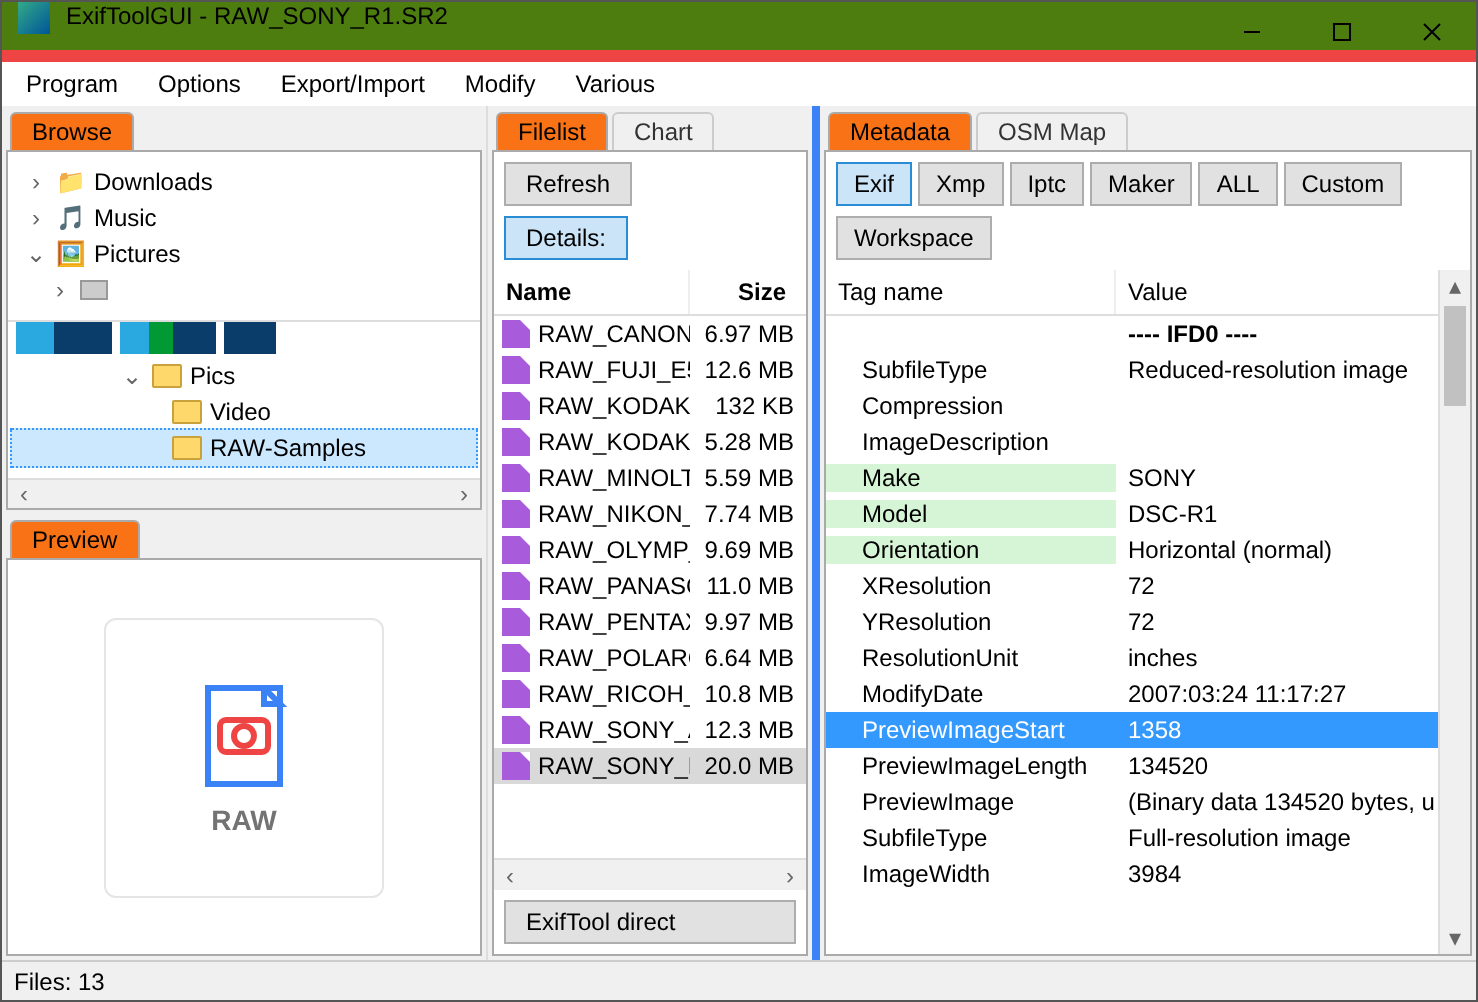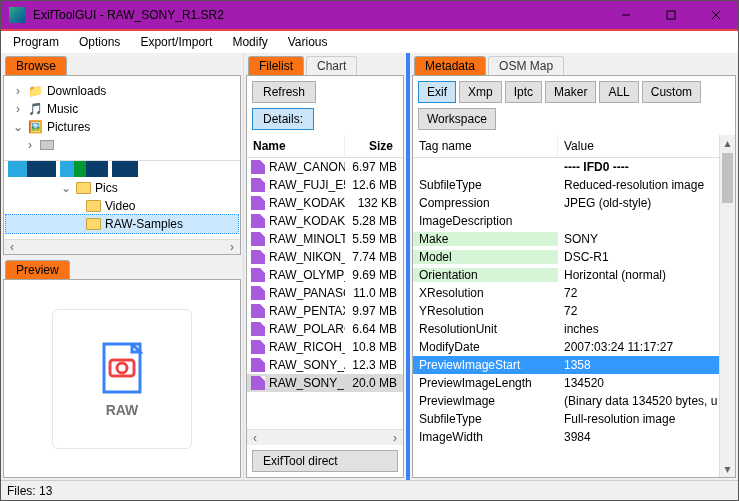--- a/index.html
+++ b/index.html
@@ -1,17 +1,17 @@
 <!DOCTYPE html>
 <html><head>
 <meta charset="utf-8">
 <style>
   * { box-sizing: border-box; margin: 0; padding: 0; font-family: "Segoe UI", Tahoma, sans-serif; font-size: 12px; }
   body { background: #fff; width: 739px; height: 501px; display: flex; flex-direction: column; border: 1px solid #555; overflow: hidden; }
-  .titlebar { height: 30px; background: #a21caf; display: flex; align-items: center; padding-left: 8px; border-bottom: 2px solid #ef4444; }
+  .titlebar { height: 30px; background: #4d7c0f; display: flex; align-items: flex-start; padding-left: 8px; border-bottom: 6px solid #ef4444; }
   .titlebar-icon { width: 16px; height: 16px; background: linear-gradient(135deg,#3a8,#059); margin-right: 8px; }
   .title-text { flex: 1; }
   .win-controls { display: flex; }
   .win-btn { width: 45px; height: 29px; display: flex; align-items: center; justify-content: center; }
   .menubar { height: 22px; display: flex; align-items: center; padding: 0 8px; gap: 12px; }
   .menubar span { padding: 2px 4px; }
   .client { flex: 1; display: flex; background: #f0f0f0; overflow: hidden; }
   .col { display: flex; flex-direction: column; }
   .col-left { width: 243px; border-right: 1px solid #ddd; }
   .col-mid { width: 166px; border-right: 4px solid #3b82f6; }
@@ -46,21 +46,21 @@
   .fl-row.selected { background: #d9d9d9; }
   .meta-buttons { padding: 5px; display: flex; gap: 3px; flex-wrap: wrap; }
   .meta-buttons .btn { padding: 2px 8px; }
   .meta-table { flex: 1; overflow: hidden; position: relative; }
   .mt-header { display: flex; border-bottom: 1px solid #ddd; }
   .mt-header div { padding: 4px 6px; }
   .mt-tag { width: 145px; border-right: 1px solid #eee; }
   .mt-val { flex: 1; }
   .mt-rows { overflow:hidden; }
   .mt-row { display: flex; height: 18px; align-items: center; }
-  .mt-row .t { width: 145px; padding-left: 6px; white-space:nowrap; overflow:hidden; }
+  .mt-row .t { width: 145px; padding-left: 18px; white-space:nowrap; overflow:hidden; }
   .mt-row .v { flex: 1; padding-left: 6px; white-space:nowrap; overflow:hidden; }
   .mt-row.centerbold .v { font-weight: bold; }
   .mt-row.green .t { background: #d6f5d6; }
   .mt-row.selected { background: #3399ff; color: #fff; }
   .mt-row.selected .t { background: #3399ff; }
   .scroll-v { position: absolute; right: 0; top: 0; bottom: 0; width: 16px; background: #f0f0f0; border-left: 1px solid #ddd; }
   .scroll-v .thumb-s { position: absolute; left: 2px; right: 2px; top: 18px; height: 50px; background: #c1c1c1; }
   .scroll-v .arr { position:absolute; left:0; right:0; height:16px; display:flex; align-items:center; justify-content:center; color:#666;}
   .scroll-h { height: 16px; background: #f0f0f0; border-top: 1px solid #ddd; display:flex; align-items:center; }
   .scroll-h .arr { width:16px; display:flex; align-items:center; justify-content:center; color:#666;}
@@ -293,21 +293,20 @@
             <div class="mt-row centerbold">
               <div class="t"></div>
               <div class="v">---- IFD0 ----</div>
             </div>
             <div class="mt-row">
               <div class="t">SubfileType</div>
               <div class="v">Reduced-resolution image</div>
             </div>
             <div class="mt-row">
               <div class="t">Compression</div>
-              <div class="v">JPEG (old-style)</div>
             </div>
             <div class="mt-row">
               <div class="t">ImageDescription</div>
               <div class="v"></div>
             </div>
             <div class="mt-row green">
               <div class="t">Make</div>
               <div class="v">SONY</div>
             </div>
             <div class="mt-row green">

